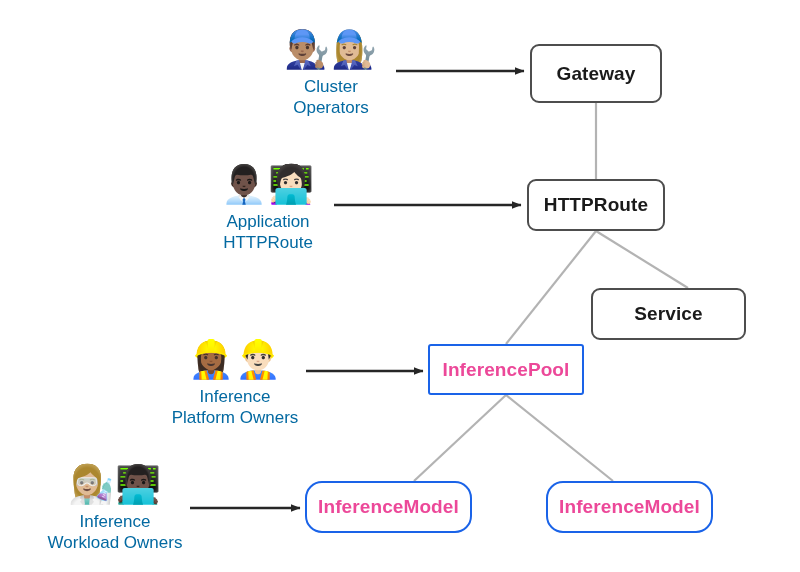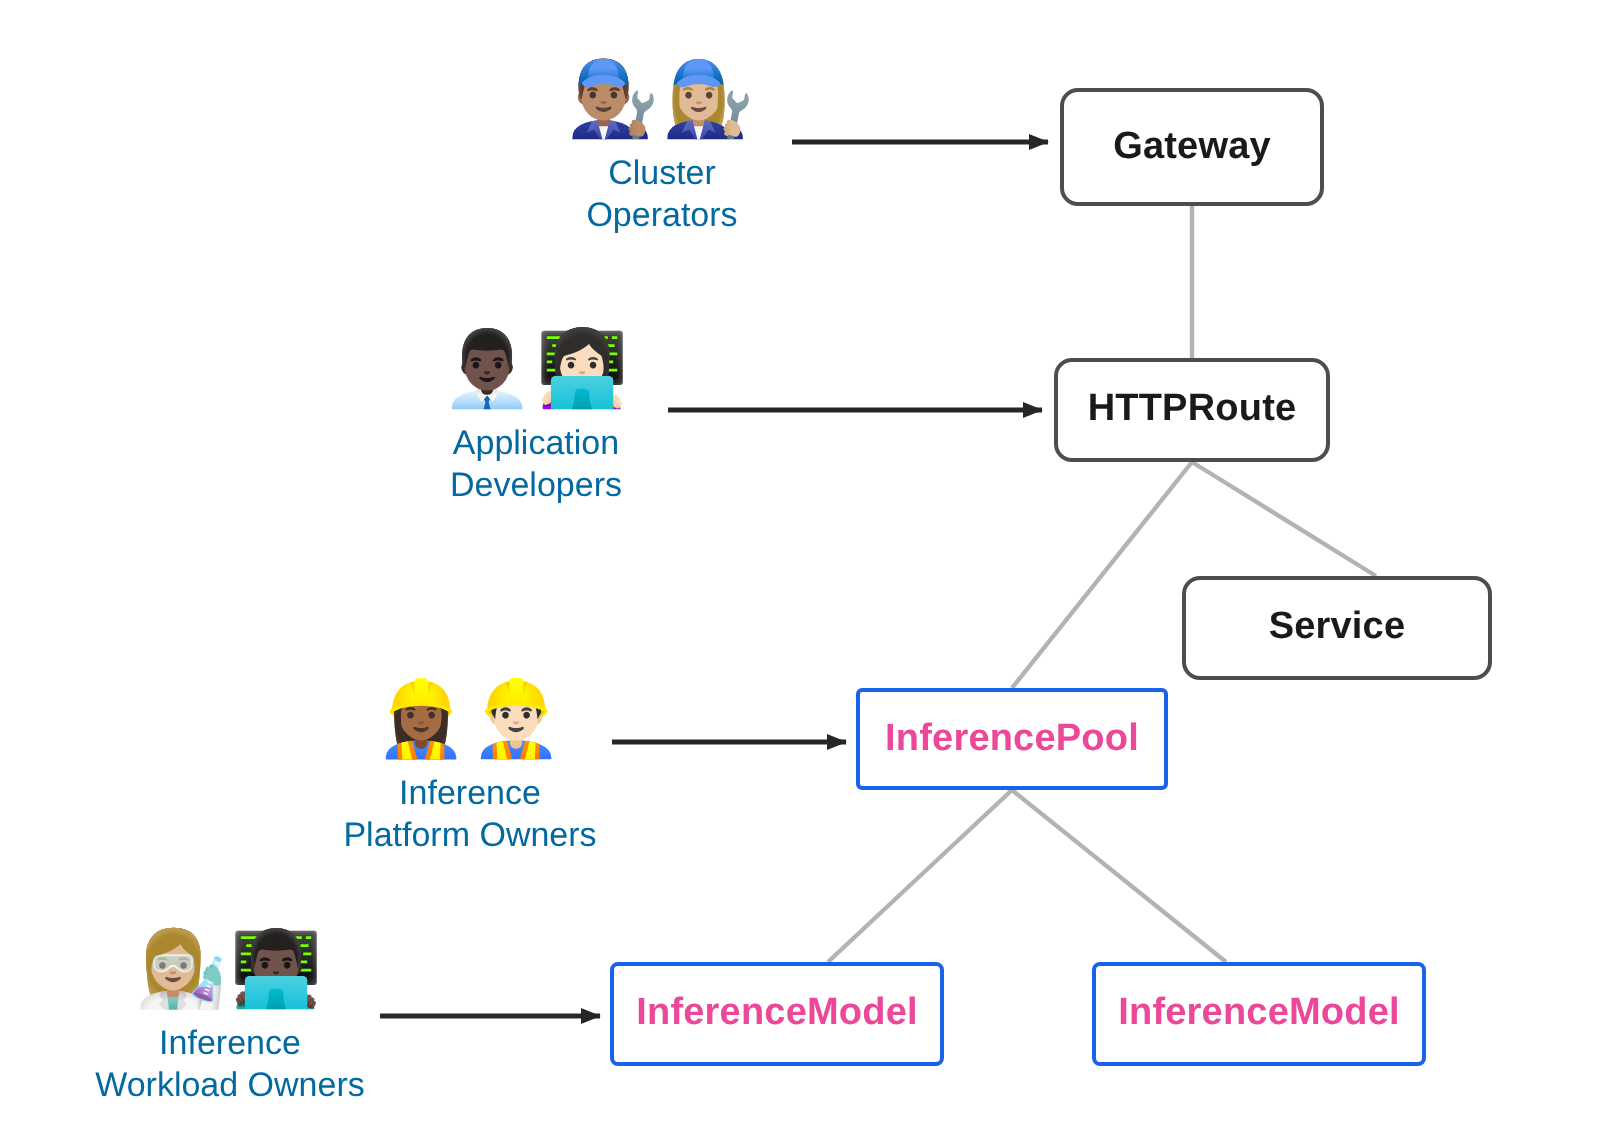--- a/index.html
+++ b/index.html
@@ -47,21 +47,21 @@
   .node-gateway-style {
     border: 2px solid #4d4d4d;
     border-radius: 9px;
   }
   .node-gateway-style .node-label {
     color: #1a1a1a;
     font-size: 19px;
   }
   .node-inference-style {
     border: 2px solid #1a63e8;
-    border-radius: 4px;
+    border-radius: 17px;
   }
   .node-inference-style .node-label {
     color: #ec4899;
     font-size: 19px;
   }
   .node-inference-pool {
     border-radius: 3px;
   }
 
   
@@ -136,21 +136,21 @@
     </div>
   <div id="actors-layer">
       <div class="actor" style="left: 231px; top: 28px;">
         <div class="actor-emojis">👨🏽‍🔧👩🏼‍🔧</div>
         <div class="actor-caption">Cluster
 Operators</div>
       </div>
       <div class="actor" style="left: 168px; top: 163px;">
         <div class="actor-emojis">👨🏿‍💼👩🏻‍💻</div>
         <div class="actor-caption">Application
-Developers</div>
+HTTPRoute</div>
       </div>
       <div class="actor" style="left: 135px; top: 338px;">
         <div class="actor-emojis">👷🏾‍♀️👷🏻‍♂️</div>
         <div class="actor-caption">Inference
 Platform Owners</div>
       </div>
       <div class="actor" style="left: 15px; top: 463px;">
         <div class="actor-emojis">👩🏼‍🔬👨🏿‍💻</div>
         <div class="actor-caption">Inference
 Workload Owners</div>

